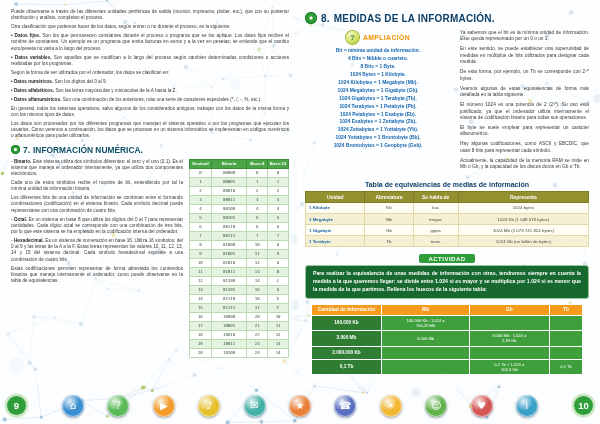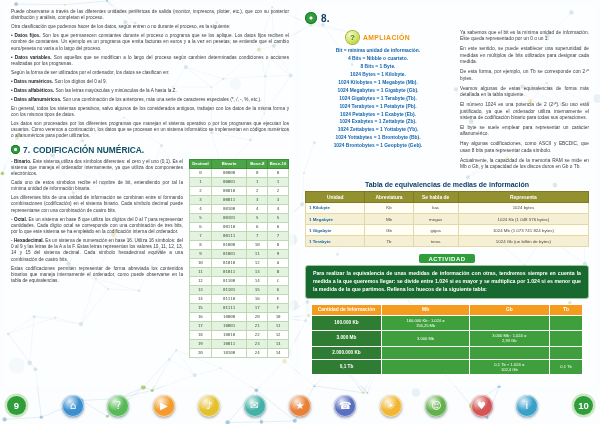--- a/index.html
+++ b/index.html
@@ -393,21 +393,21 @@
   <p class="tiny">Según la forma de ser utilizados por el ordenador, los datos se clasifican en:</p>
   <p class="tiny"><b class="lead">• Datos numéricos.</b> <span>Son los dígitos del 0 al 9.</span></p>
   <p class="tiny"><b class="lead">• Datos alfabéticos.</b> <span>Son las letras mayúsculas y minúsculas de la A hasta la Z.</span></p>
   <p class="tiny"><b class="lead">• Datos alfanuméricos.</b> <span>Son una combinación de los anteriores, más una serie de caracteres especiales (*, /, -, %, etc.).</span></p>
   <p class="tiny">En general, todos los sistemas operativos, salvo algunos de los considerados antiguos, trabajan con los datos de la misma forma y con los mismos tipos de datos.</p>
   <p class="tiny">Los datos son procesados por los diferentes programas que manejan el sistema operativo o por los programas que ejecutan los usuarios. Como veremos a continuación, los datos que se procesan en un sistema informático se implementan en códigos numéricos o alfanuméricos para poder utilizarlos.</p>
 
   <div class="section-title">
     <span class="section-dot"></span>
     <span class="s7-num">7.</span>
-    <span class="s7-title">CODIFICACIÓN NUMÉRICA.</span>
+    <span class="s7-title">INFORMACIÓN NUMÉRICA.</span>
   </div>
 
   <div class="s7-cols">
     <div class="s7-text">
       <p class="tiny"><b class="lead">- Binario.</b> <span>Este sistema utiliza dos símbolos diferentes: el cero y el uno (0,1). Es el sistema que maneja el ordenador internamente, ya que utiliza dos componentes electrónicos.</span></p>
       <p class="tiny"><b class="lead"></b> <span>Cada uno de estos símbolos recibe el nombre de bit, entendiendo por tal la mínima unidad de información binaria.</span></p>
       <p class="tiny"><b class="lead"></b> <span>Los diferentes bits de una unidad de información se combinan entre sí formando combinaciones (codificación) en el sistema binario. Cada símbolo decimal puede representarse con una combinación de cuatro bits.</span></p>
       <p class="tiny"><b class="lead">- Octal.</b> <span>Es un sistema en base 8 que utiliza los dígitos del 0 al 7 para representar cantidades. Cada dígito octal se corresponde con una combinación de tres bits, por lo que este sistema se ha empleado en la codificación interna del ordenador.</span></p>
       <p class="tiny"><b class="lead">- Hexadecimal.</b> <span>Es un sistema de numeración en base 16. Utiliza 16 símbolos: del 0 al 9 y las letras de la A a la F. Estas letras representan los valores 10, 11, 12, 13, 14 y 15 del sistema decimal. Cada símbolo hexadecimal equivale a una combinación de cuatro bits.</span></p>
       <p class="tiny"><b class="lead"></b> <span>Estas codificaciones permiten representar de forma abreviada los contenidos binarios que maneja internamente el ordenador, como puede observarse en la tabla de equivalencias.</span></p>
@@ -550,20 +550,21 @@
           </tr>
         </tbody>
     </table>
   </div>
 </div>
 
 <div class="page page-right">
   <div class="page-title">
     <span class="section-dot big"></span>
     <span class="s8-num">8.</span>
+    <span class="s8-title">MEDIDAS DE LA INFORMACIÓN.</span>
   </div>
 
   <div class="r-cols">
     <div class="ampliacion">
       <div class="amp-head">
         <span class="q-icon">?</span>
         <span class="amp-label">AMPLIACIÓN</span>
       </div>
       <div>
           <div class="amp-line">Bit = mínima unidad de información.</div>

